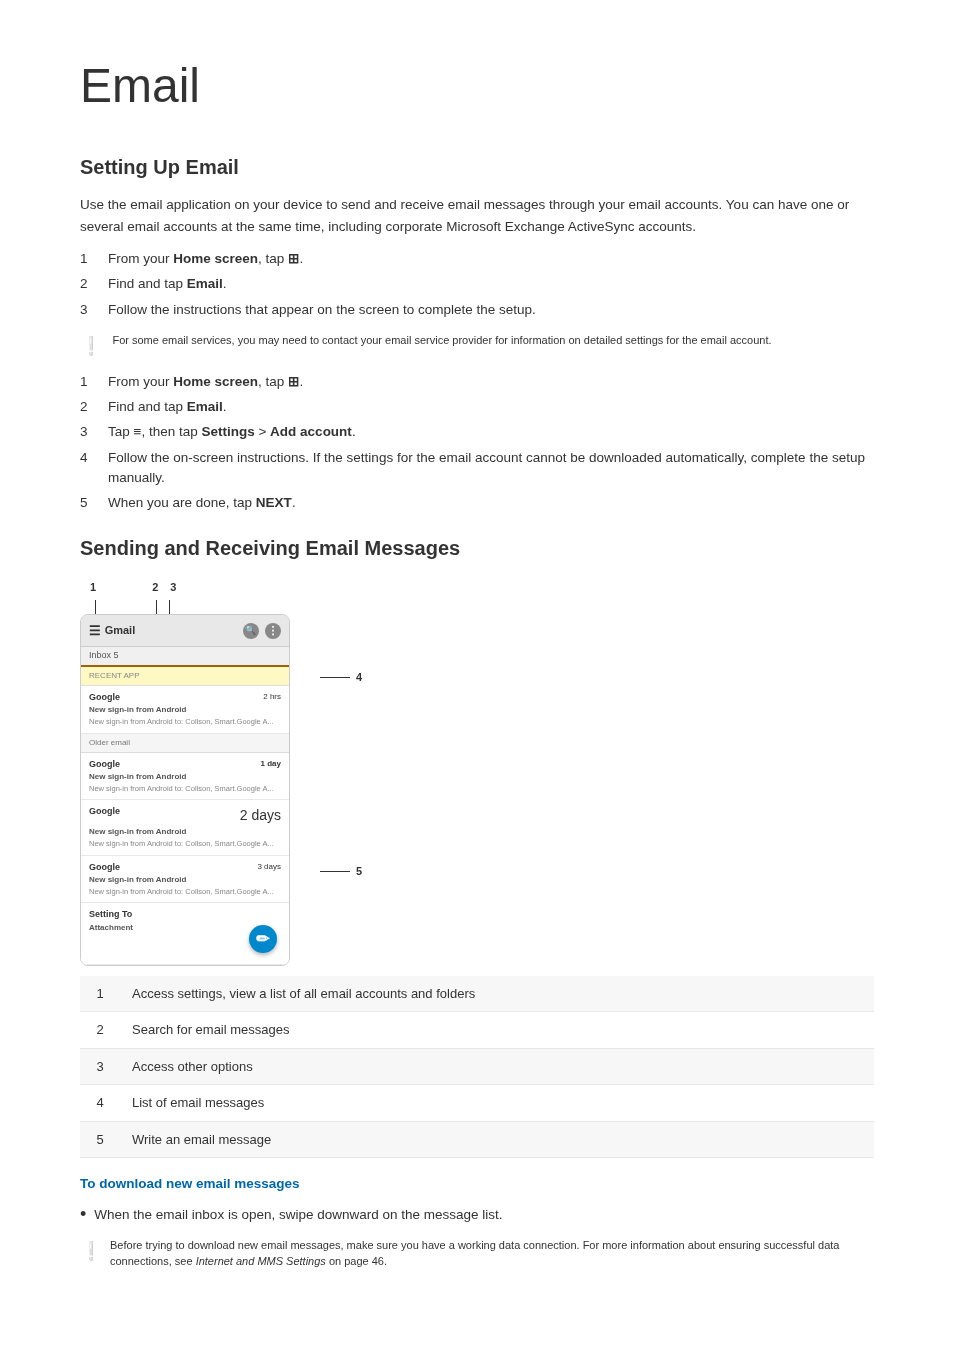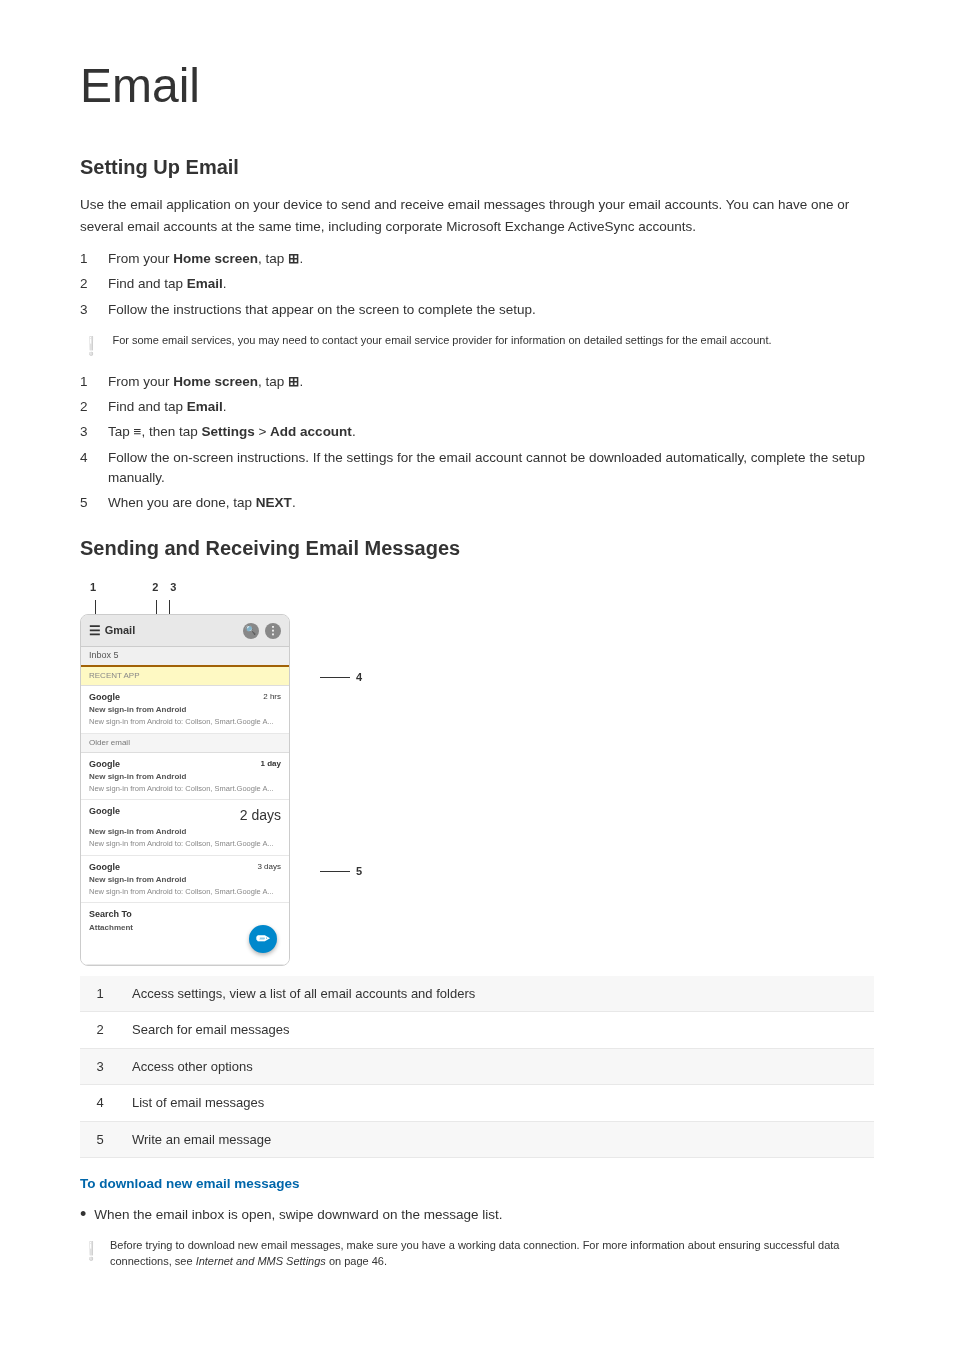--- a/index.html
+++ b/index.html
@@ -371,21 +371,21 @@
           <div class="phone-email-sender">
             <span>Google</span>
             <span style="font-weight: normal; font-size: 8px; text-align: center;">3 days</span>
           </div>
           <div class="phone-email-subject">New sign-in from Android</div>
           <div class="phone-email-preview">New sign-in from Android to: Collson, Smart.Google A...</div>
         </div>
 
         <div class="phone-email-item" style="padding-bottom: 30px;">
           <div class="phone-email-sender">
-            <span>Search To</span>
+            <span>Setting To</span>
           </div>
           <div class="phone-email-subject">Attachment</div>
         </div>
 
         <div class="phone-fab">✏</div>
       </div>
 
       <div style="position: absolute; right: -34px; top: 120px; display: flex; flex-direction: column; gap: 2px;">
         
       </div>

